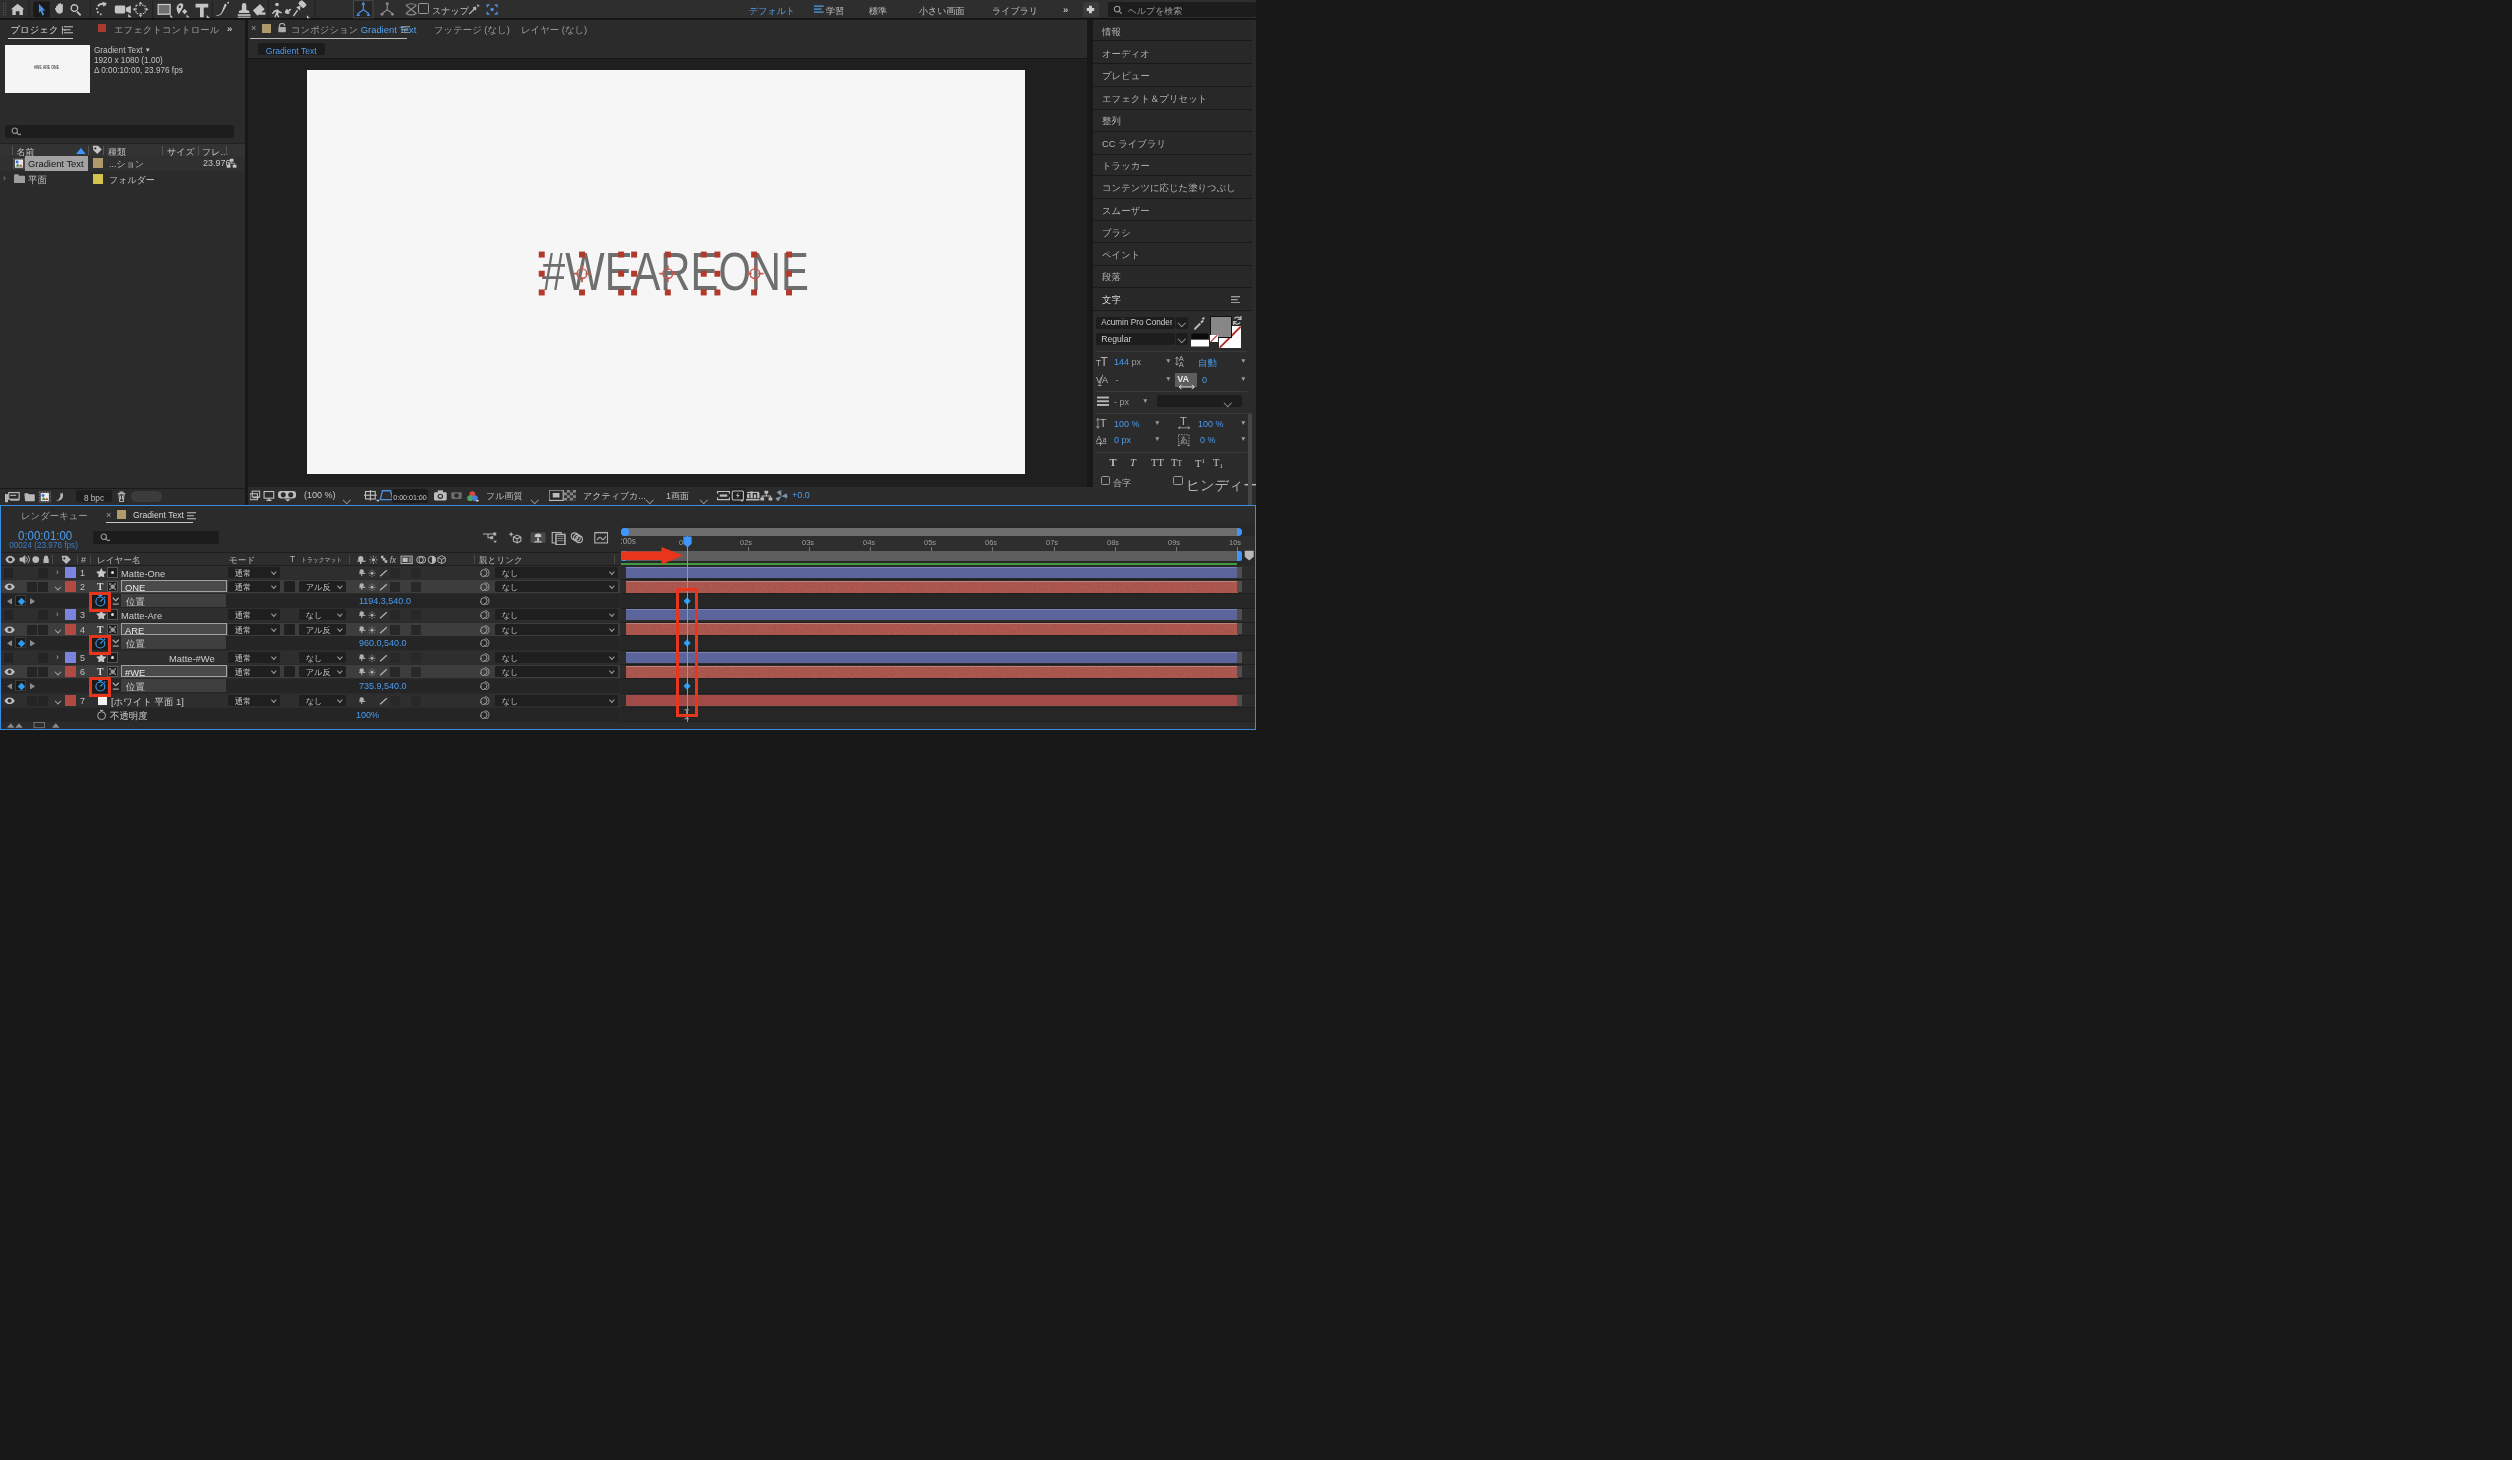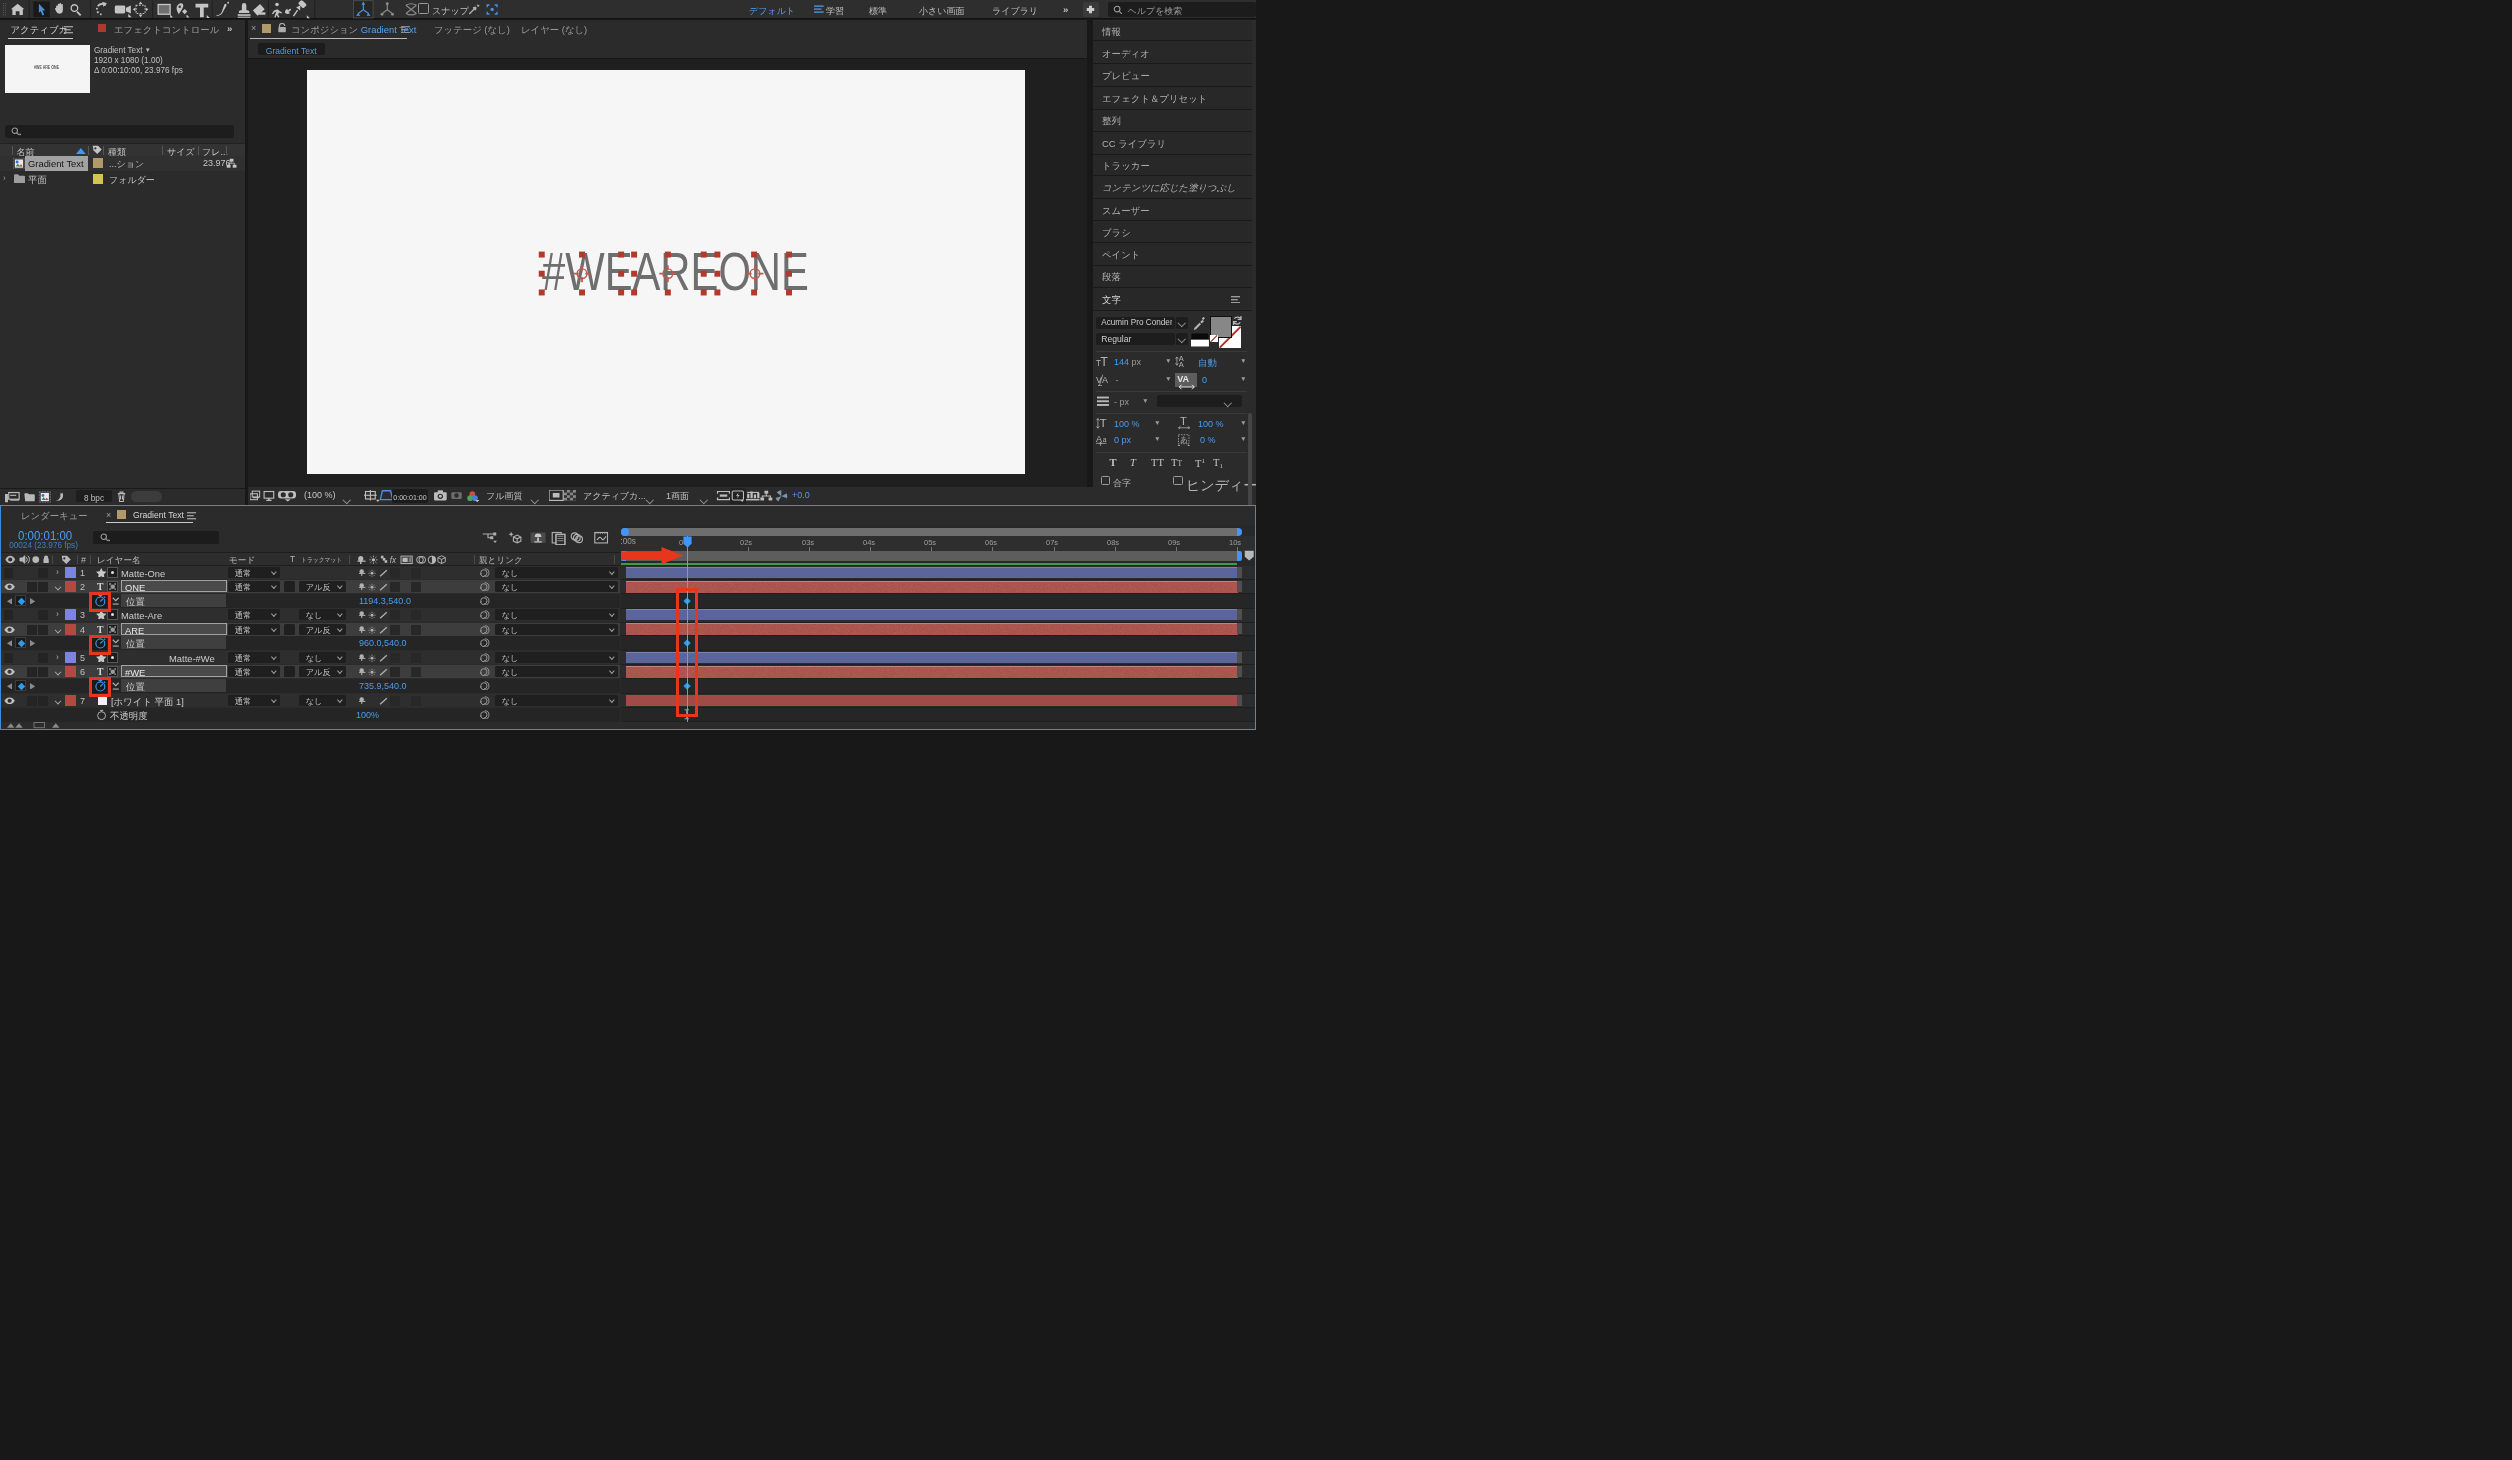--- a/index.html
+++ b/index.html
@@ -154,21 +154,21 @@
 <svg class="abs" style="left:4.5px;top:3px" width="9.7" height="9.7" viewBox="0 0 13 13">
         <circle cx="5.5" cy="5.5" r="3.8" fill="none" stroke="#9a9a9a" stroke-width="1.5"></circle>
         <line x1="8.5" y1="8.5" x2="12" y2="12" stroke="#9a9a9a" stroke-width="1.5"></line>
       </svg>
 <div class="abs tx" style="left:19.5px;top:3px;font-size:9px;color:#9a9a9a;">ヘルプを検索</div>
 </div>
 </div>
 
 <div class="abs" id="lpanel" style="left:0;top:19.5px;width:245px;height:486px;background:#2b2b2b;">
 
-<div class="abs tx" style="left:10.5px;top:4.5px;font-size:9.4px;color:#d6d6d6;">アクティブカ</div>
+<div class="abs tx" style="left:10.5px;top:4.5px;font-size:9.4px;color:#d6d6d6;">プロジェクト</div>
 <svg class="abs" style="left:64px;top:6.7px" width="9" height="7.5" viewBox="0 0 12 10">
       <g stroke="#b5b5b5" stroke-width="1.5">
         <line x1="0" y1="1" x2="12" y2="1"></line>
         <line x1="0" y1="5" x2="9" y2="5"></line>
         <line x1="0" y1="9" x2="12" y2="9"></line>
       </g>
     </svg>
 <div class="abs" style="left:8.2px;top:18px;width:65px;height:1.5px;background:#c8c8c8;"></div>
 <div class="abs" style="left:98px;top:4.5px;width:8.2px;height:8.2px;background:#a83a30;"></div>
 <div class="abs tx" style="left:114px;top:4.5px;font-size:9.4px;color:#9d9d9d;width:106px;overflow:hidden;">エフェクトコントロール (な</div>
@@ -451,21 +451,21 @@
 <div class="abs tx" style="left:9px;top:50px;font-size:9.4px;color:#b2b2b2;">プレビュー</div>
 <div class="abs" style="left:0;top:66px;width:159px;height:1.1px;background:#191919;"></div>
 <div class="abs tx" style="left:9px;top:73px;font-size:9.4px;color:#b2b2b2;">エフェクト＆プリセット</div>
 <div class="abs" style="left:0;top:89px;width:159px;height:1.1px;background:#191919;"></div>
 <div class="abs tx" style="left:9px;top:95px;font-size:9.4px;color:#b2b2b2;">整列</div>
 <div class="abs" style="left:0;top:111px;width:159px;height:1.1px;background:#191919;"></div>
 <div class="abs tx" style="left:9px;top:118px;font-size:9.4px;color:#b2b2b2;">CC ライブラリ</div>
 <div class="abs" style="left:0;top:134px;width:159px;height:1.1px;background:#191919;"></div>
 <div class="abs tx" style="left:9px;top:140px;font-size:9.4px;color:#b2b2b2;">トラッカー</div>
 <div class="abs" style="left:0;top:155px;width:159px;height:1.1px;background:#191919;"></div>
-<div class="abs tx" style="left:9px;top:162px;font-size:9.4px;color:#b2b2b2;font-style:italic;">コンテンツに応じた塗りつぶし</div>
+<div class="abs tx" style="left:9px;top:162px;font-size:9.4px;color:#b2b2b2;">コンテンツに応じた塗りつぶし</div>
 <div class="abs" style="left:0;top:178px;width:159px;height:1.1px;background:#191919;"></div>
 <div class="abs tx" style="left:9px;top:185px;font-size:9.4px;color:#b2b2b2;">スムーザー</div>
 <div class="abs" style="left:0;top:200px;width:159px;height:1.1px;background:#191919;"></div>
 <div class="abs tx" style="left:9px;top:207px;font-size:9.4px;color:#b2b2b2;">ブラシ</div>
 <div class="abs" style="left:0;top:222px;width:159px;height:1.1px;background:#191919;"></div>
 <div class="abs tx" style="left:9px;top:229px;font-size:9.4px;color:#b2b2b2;">ペイント</div>
 <div class="abs" style="left:0;top:245px;width:159px;height:1.1px;background:#191919;"></div>
 <div class="abs tx" style="left:9px;top:251px;font-size:9.4px;color:#b2b2b2;">段落</div>
 <div class="abs" style="left:0;top:267px;width:159px;height:1.1px;background:#191919;"></div>
 <div class="abs tx" style="left:9px;top:274px;font-size:9.4px;color:#d8d8d8;">文字</div>

